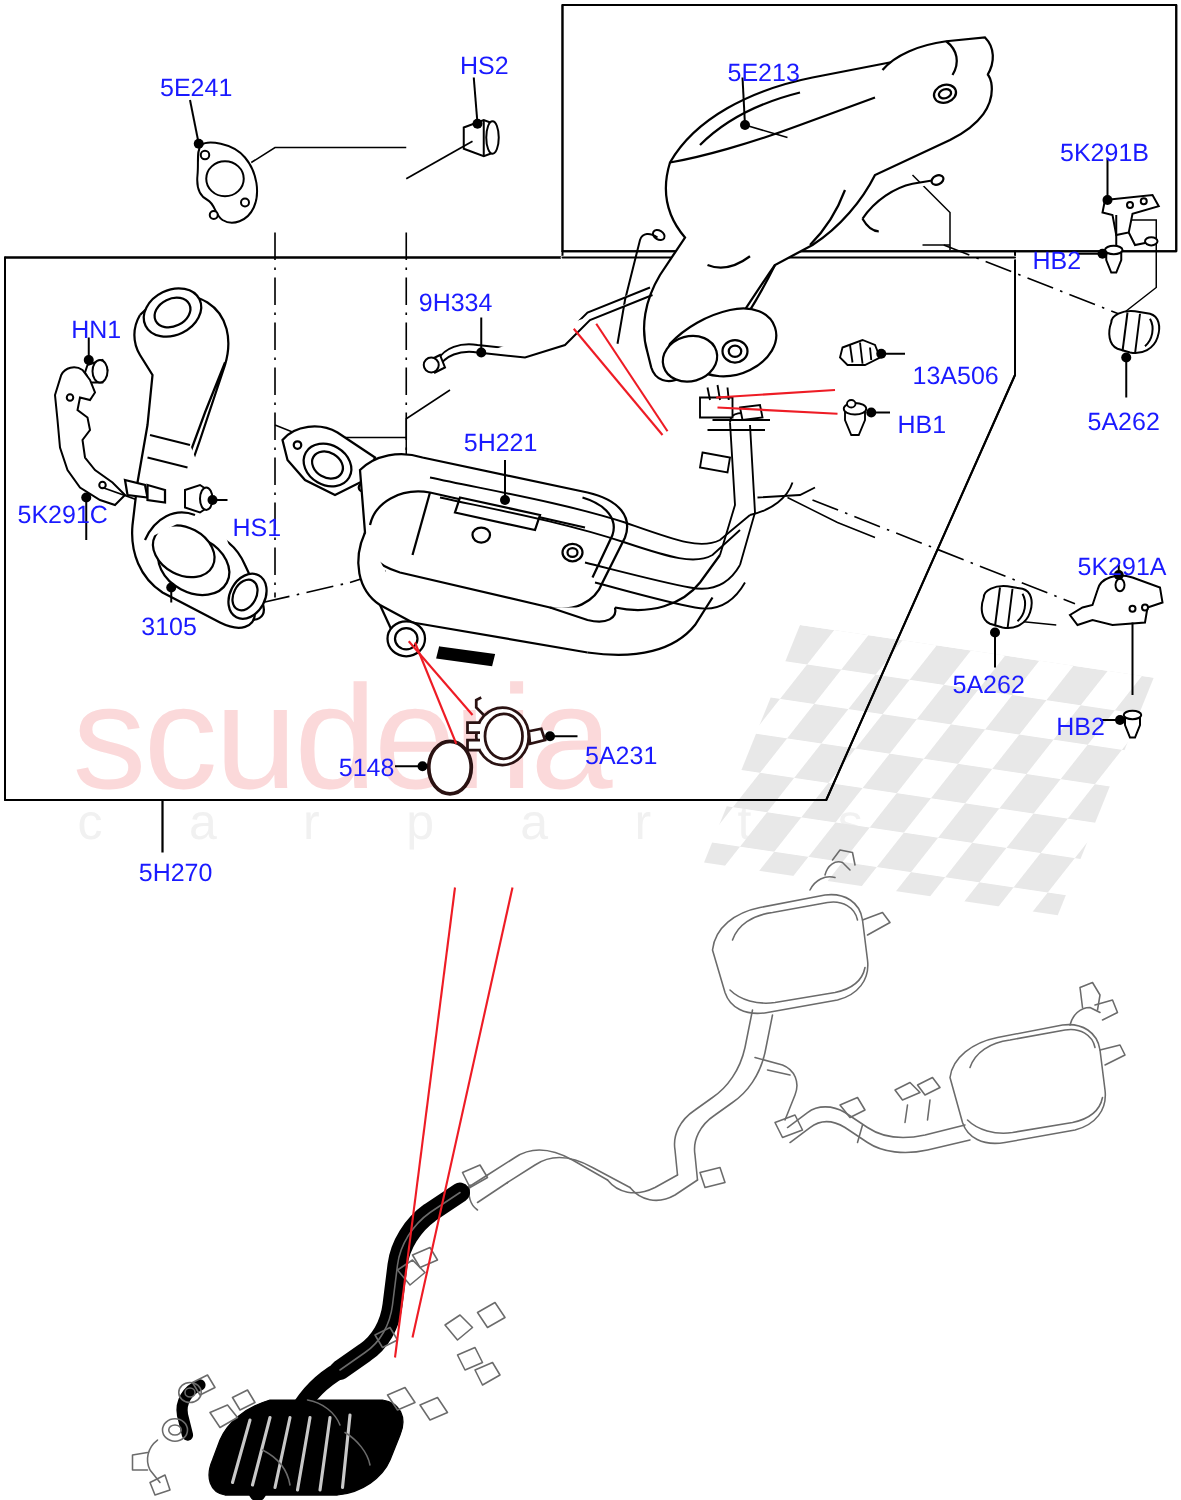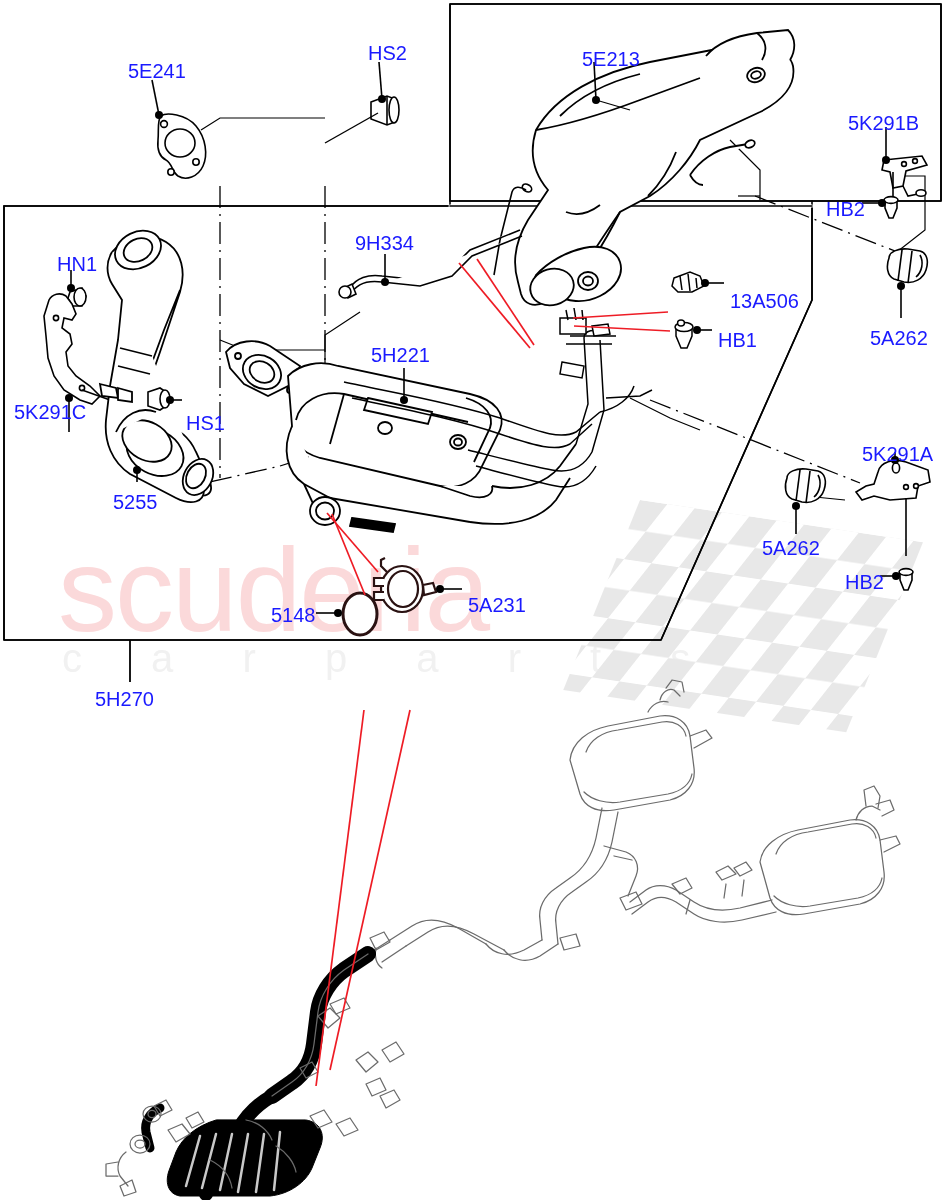--- a/index.html
+++ b/index.html
@@ -481,27 +481,27 @@
     </g>
   </svg>
 
   <div class="lbl" style="left:128px;top:60px">5E241</div>
   <div class="lbl" style="left:368px;top:42px">HS2</div>
   <div class="lbl" style="left:582px;top:48px">5E213</div>
   <div class="lbl" style="left:848px;top:112px">5K291B</div>
   <div class="lbl" style="left:826px;top:198px">HB2</div>
   <div class="lbl" style="left:870px;top:327px">5A262</div>
   <div class="lbl" style="left:57px;top:253px">HN1</div>
-  <div class="lbl" style="left:355px;top:232px">9H334</div>
+  <div class="lbl" style="left:335px;top:232px">9H334</div>
   <div class="lbl" style="left:730px;top:290px">13A506</div>
   <div class="lbl" style="left:718px;top:329px">HB1</div>
   <div class="lbl" style="left:371px;top:344px">5H221</div>
   <div class="lbl" style="left:14px;top:401px">5K291C</div>
   <div class="lbl" style="left:186px;top:412px">HS1</div>
   <div class="lbl" style="left:862px;top:443px">5K291A</div>
-  <div class="lbl" style="left:113px;top:491px">5255</div>
+  <div class="lbl" style="left:113px;top:491px">3105</div>
   <div class="lbl" style="left:762px;top:537px">5A262</div>
   <div class="lbl" style="left:845px;top:571px">HB2</div>
   <div class="lbl" style="left:468px;top:594px">5A231</div>
   <div class="lbl" style="left:271px;top:604px">5148</div>
-  <div class="lbl" style="left:95px;top:688px">5H270</div>
+  <div class="lbl" style="left:111px;top:688px">5H270</div>
 
 </div>
 
 </body></html>

